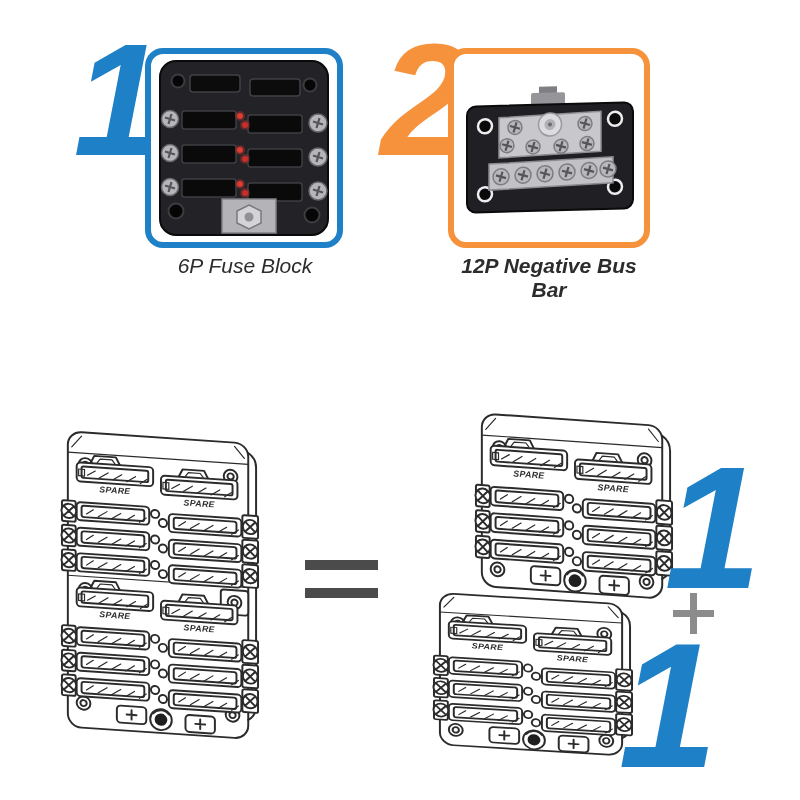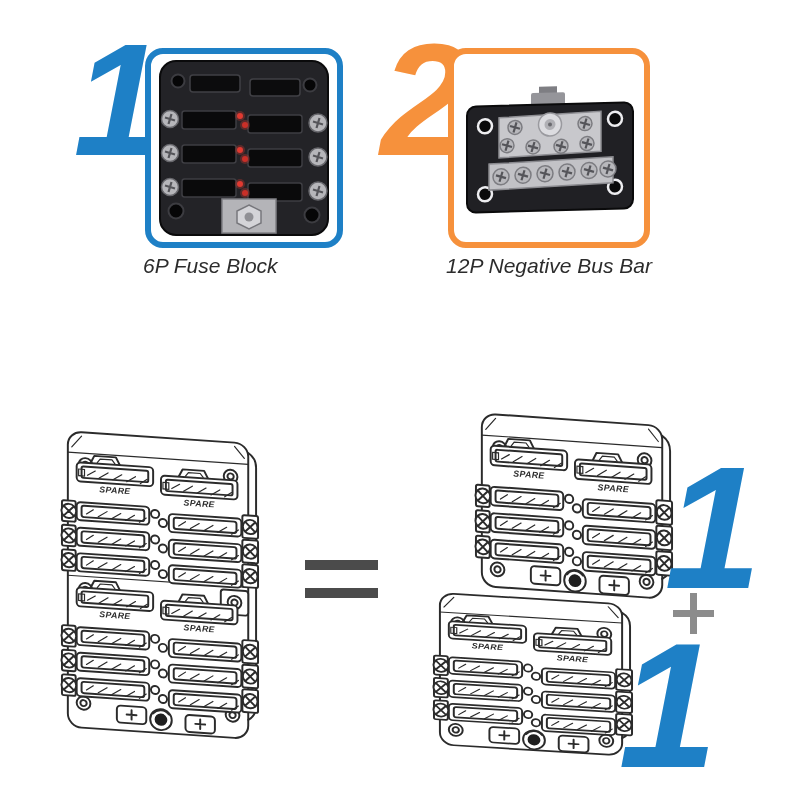--- a/index.html
+++ b/index.html
@@ -17,22 +17,22 @@
   
   .part-box { position:absolute; height:200px; border:6px solid; border-radius:18px;
               background:#fff; box-sizing:border-box; }
   #box1 { left:145px; top:48px; width:198px; border-color:#1e80c6; }
   #box2 { left:448px; top:48px; width:202px; border-color:#f6913c; }
   .part-photo { position:absolute; }
   #photo1 { left:151px; top:54px; }
   #photo2 { left:455px; top:55px; }
 
   .caption { position:absolute; font-style:italic; font-size:21px; color:#2c2c2c; }
-  #cap1 { left:143px; top:254px; width:204px; text-align:left; }
-  #cap2 { left:442px; top:254px; width:214px; text-align:center; }
+  #cap1 { left:143px; top:254px; width:204px; text-align:center; }
+  #cap2 { left:442px; top:254px; width:214px; text-align:center;font-weight:bold; }
 
   .title { position:absolute; left:64px; top:316px; font-size:44px; letter-spacing:-1.2px;
            color:#2b2b2b; white-space:nowrap; }
   .title .model { font-weight:700; }
 
   
   .eq-bar { position:absolute; left:305px; width:73px; height:10px; background:#4b4b4b; }
   #eq-top { top:560px; } #eq-bot { top:588px; }
   .plus-part { position:absolute; background:#8c8c8c; }
   #plus-h { left:673px; top:610px; width:41px; height:7px; }

